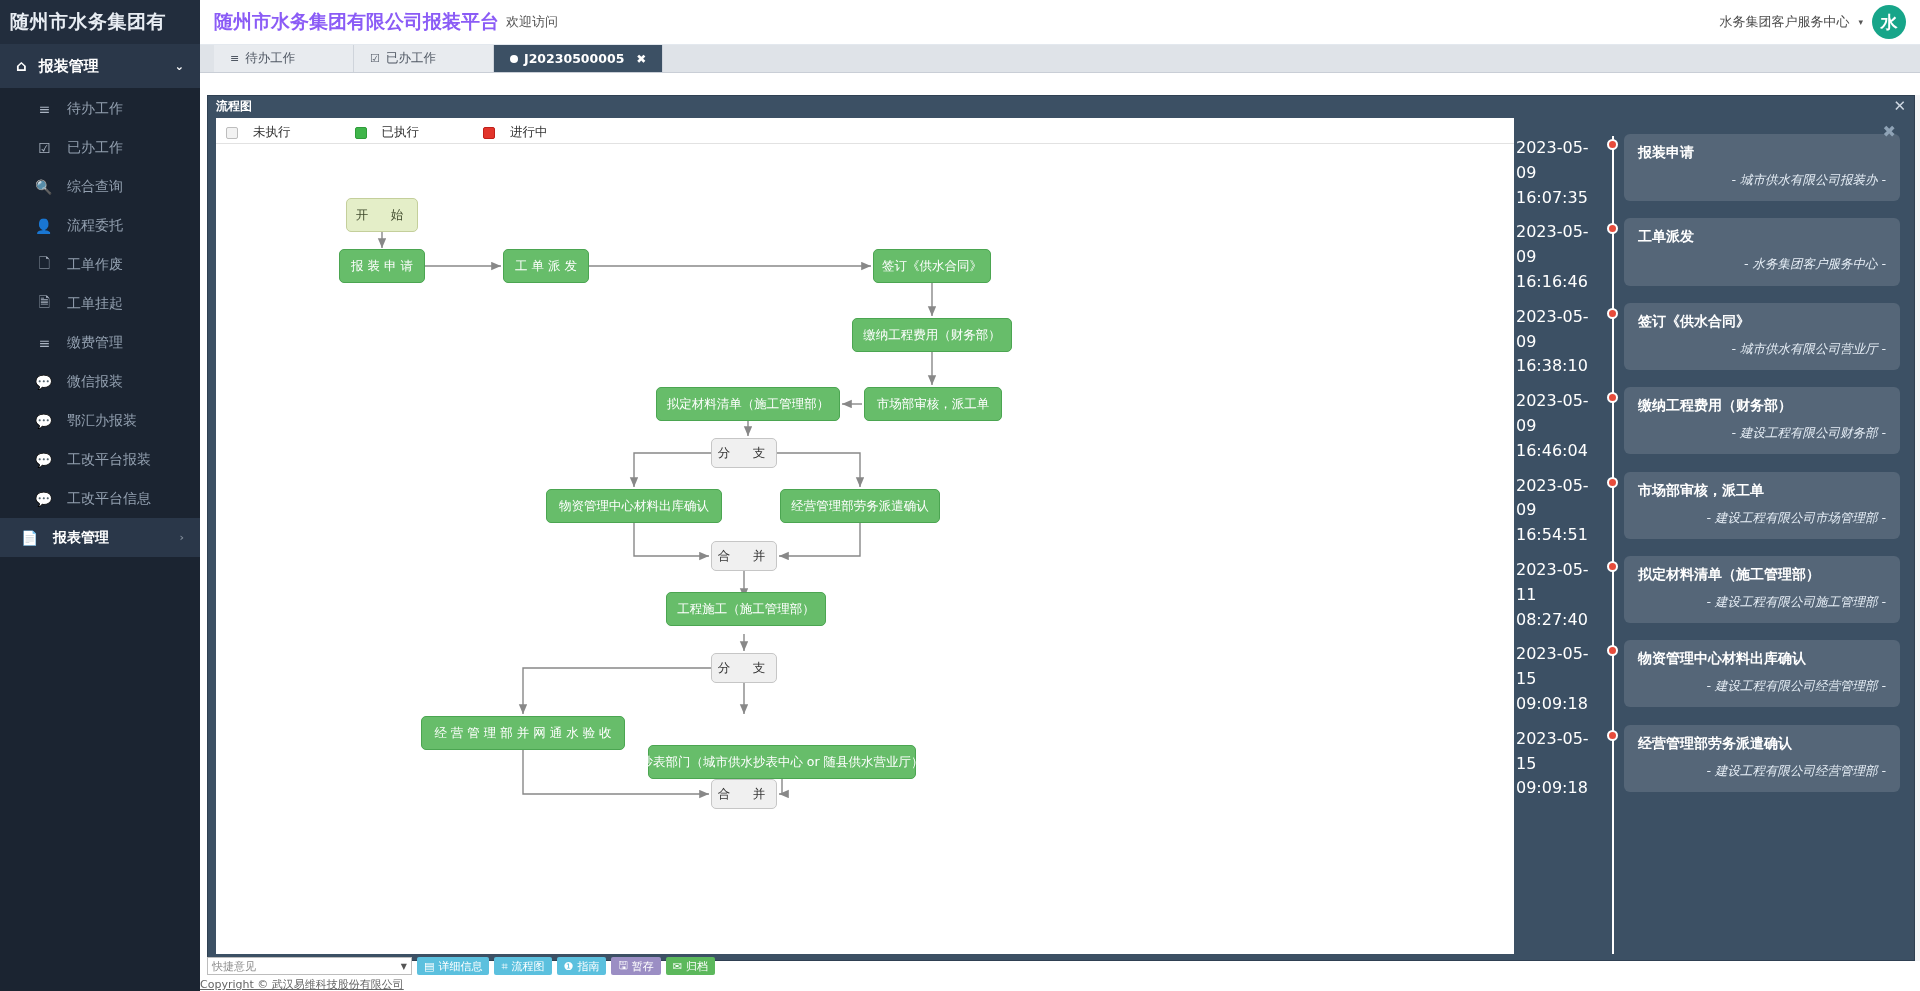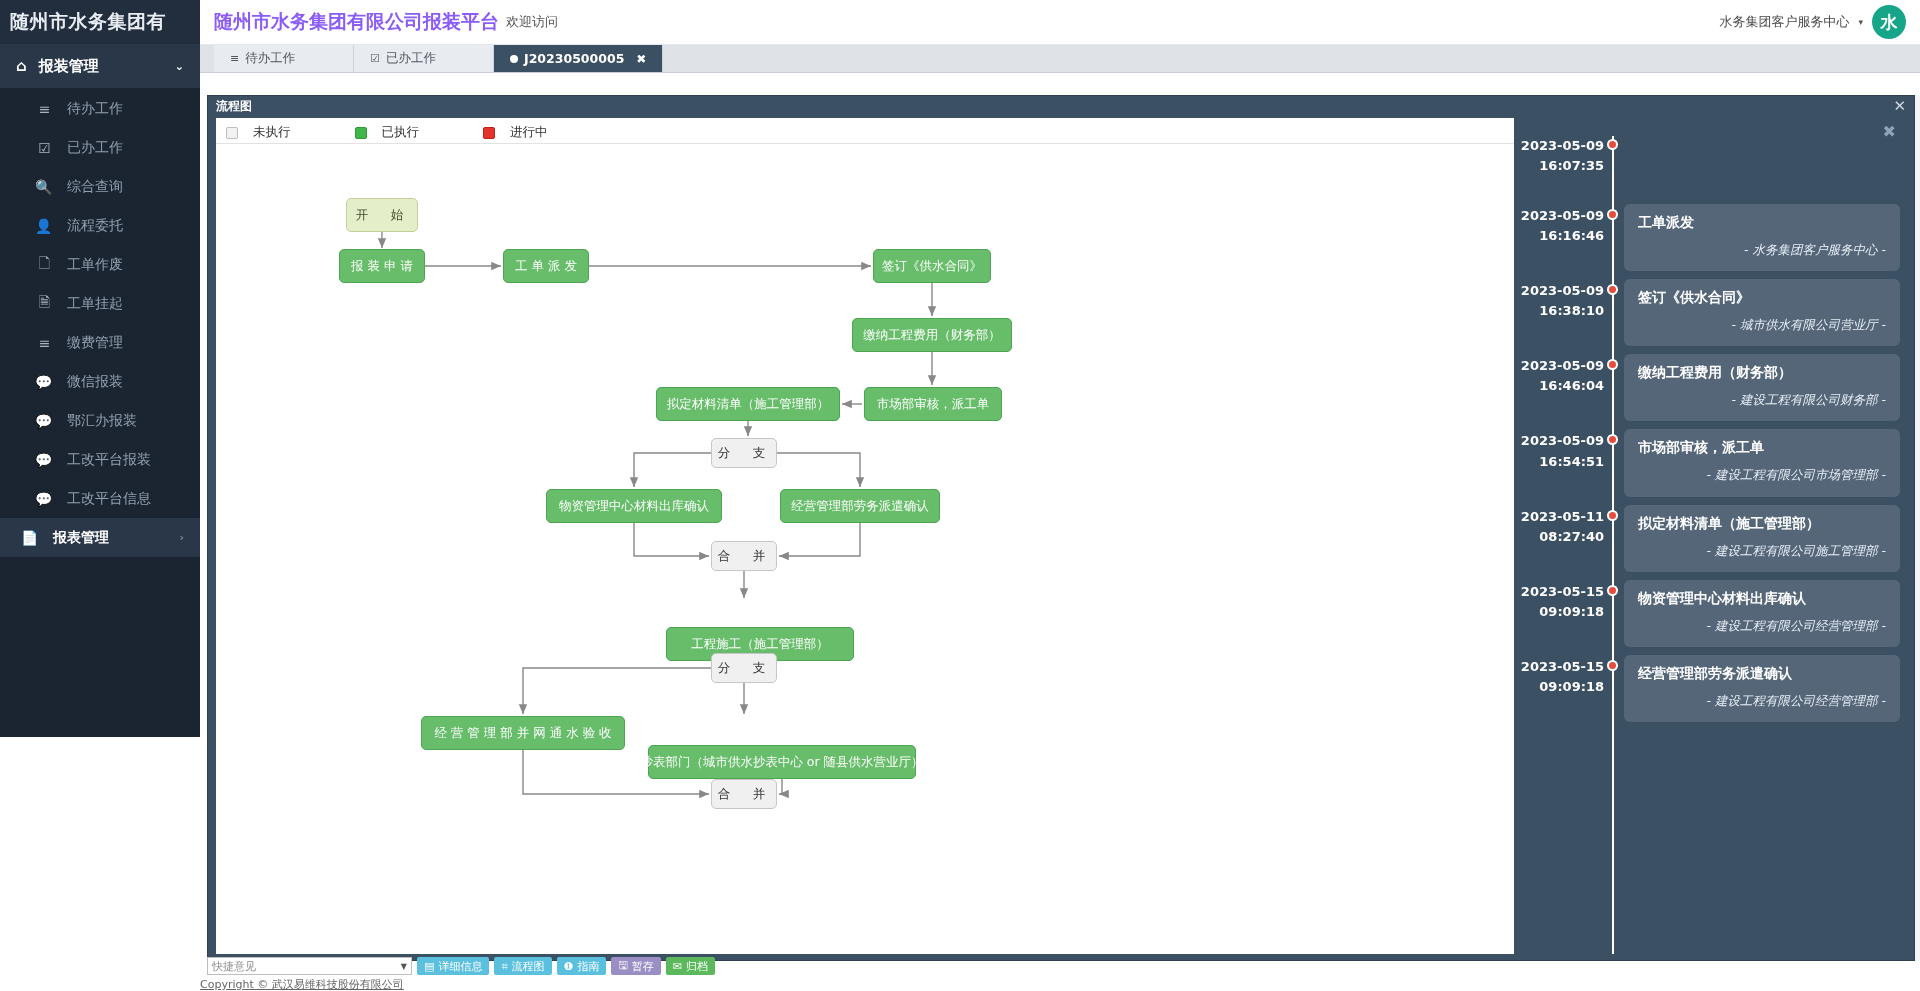--- a/index.html
+++ b/index.html
@@ -1,21 +1,21 @@
 <!DOCTYPE html>
 <html><head>
 <meta charset="utf-8">
 <style>
   * { box-sizing: border-box; margin:0; padding:0; }
   html,body { width:1920px; height:991px; overflow:hidden;
     font-family:"DejaVu Sans","Liberation Sans",sans-serif; }
   body { background:#fff; }
 
   
-  #sidebar { position:absolute; left:0; top:0; width:200px; height:737px;
+  #sidebar { position:absolute; left:0; top:0; width:200px; height:991px;
     background:#1b2431; color:#9aa4b1; }
   #brand { height:44px; display:flex; align-items:center; padding:0 10px;
     font-size:19px; font-weight:bold; color:#e8edf3; white-space:nowrap;
     overflow:hidden; background:#222d3d; letter-spacing:.5px; }
   #menu-head { height:45px; display:flex; align-items:center; gap:12px;
     padding:0 16px; background:#2a3749; color:#fff; font-size:15px;
     font-weight:bold; border-bottom:1px solid #1b2431; }
   #menu-head .chev { margin-left:auto; font-size:11px; }
   .s-item { height:39px; display:flex; align-items:center; gap:14px;
     padding:0 16px 0 36px; font-size:14px; color:#93a0b0; cursor:pointer; }
@@ -83,22 +83,22 @@
   
   #timeline { position:absolute; right:6px; top:22px; width:392px; bottom:6px;
     background:#3c5064; overflow:hidden; }
   #tl-close { position:absolute; right:12px; top:4px; color:#8fa3b6;
     font-size:16px; font-weight:bold; cursor:pointer; z-index:5; }
   #tl-scroll { position:absolute; inset:0; padding:16px 8px 0 0; }
   #tl-rail { position:absolute; left:96px; top:18px; bottom:0; width:2px;
     background:#fff; }
   .tl-item { position:relative; display:flex; align-items:flex-start;
     margin-bottom:8px; min-height:62px; }
-  .tl-time { width:88px; text-align:right; color:#fff; font-size:13px;
-    font-weight:bold; line-height:1.55; padding-top:2px; flex:none; }
+  .tl-time { width:88px; text-align:left; color:#fff; font-size:16px;
+    font-weight:normal; line-height:1.55; padding-top:2px; flex:none; }
   .tl-dot { position:absolute; left:91px; width:11px; height:11px;
     border-radius:50%; background:#e74c3c; border:2px solid #fff; top:5px; }
   .tl-card { margin-left:20px; flex:1; background:rgba(255,255,255,.13);
     border-radius:6px; padding:10px 14px 12px; }
   .tl-title { color:#fff; font-size:14px; font-weight:bold; margin-bottom:9px; }
   .tl-org { color:#e6eef6; font-size:12.5px; font-style:italic;
     text-align:right; line-height:1.45; }
 
   
   #bottombar { position:absolute; left:200px; bottom:14px; right:0; height:22px;
@@ -288,39 +288,43 @@
         <div class="node n-done" style="left: 123px; top: 100px; width: 86px; height: 34px;">报 装 申 请</div>
         <div class="node n-done" style="left: 287px; top: 100px; width: 86px; height: 34px;">工 单 派 发</div>
         <div class="node n-done" style="left: 657px; top: 100px; width: 118px; height: 34px;">签订《供水合同》</div>
         <div class="node n-done" style="left: 636px; top: 169px; width: 160px; height: 34px;">缴纳工程费用（财务部）</div>
         <div class="node n-done" style="left: 648px; top: 238px; width: 138px; height: 34px;">市场部审核，派工单</div>
         <div class="node n-done" style="left: 440px; top: 238px; width: 184px; height: 34px;">拟定材料清单（施工管理部）</div>
         <div class="node n-gate" style="left: 495px; top: 289px; width: 66px; height: 30px;">分　支</div>
         <div class="node n-done" style="left: 330px; top: 340px; width: 176px; height: 34px;">物资管理中心材料出库确认</div>
         <div class="node n-done" style="left: 564px; top: 340px; width: 160px; height: 34px;">经营管理部劳务派遣确认</div>
         <div class="node n-gate" style="left: 495px; top: 392px; width: 66px; height: 30px;">合　并</div>
-        <div class="node n-done" style="left: 450px; top: 478px; width: 188px; height: 34px;">工程施工（施工管理部）</div>
+        <div class="node n-done" style="left: 450px; top: 443px; width: 160px; height: 34px;">工程施工（施工管理部）</div>
         <div class="node n-gate" style="left: 495px; top: 504px; width: 66px; height: 30px;">分　支</div>
         <div class="node n-done" style="left: 205px; top: 567px; width: 204px; height: 34px;">经 营 管 理 部 并 网 通 水 验 收</div>
         <div class="node n-done" style="left: 432px; top: 596px; width: 268px; height: 34px;">抄表部门（城市供水抄表中心 or 随县供水营业厅）</div>
         <div class="node n-gate" style="left: 495px; top: 630px; width: 66px; height: 30px;">合　并</div>
       </div>
   </div>
 
   <div id="timeline">
     <span id="tl-close">✖</span>
     <div id="tl-scroll">
       <div id="tl-rail"></div>
       <div id="tl-items">
           <div class="tl-item">
             <div class="tl-time">
               <div>2023-05-09</div>
               <div>16:07:35</div>
             </div>
             <span class="tl-dot"></span>
+            <div class="tl-card">
+              <div class="tl-title">报装申请</div>
+              <div class="tl-org">- 城市供水有限公司报装办 -</div>
+            </div>
           </div>
           <div class="tl-item">
             <div class="tl-time">
               <div>2023-05-09</div>
               <div>16:16:46</div>
             </div>
             <span class="tl-dot"></span>
             <div class="tl-card">
               <div class="tl-title">工单派发</div>
               <div class="tl-org">- 水务集团客户服务中心 -</div>

